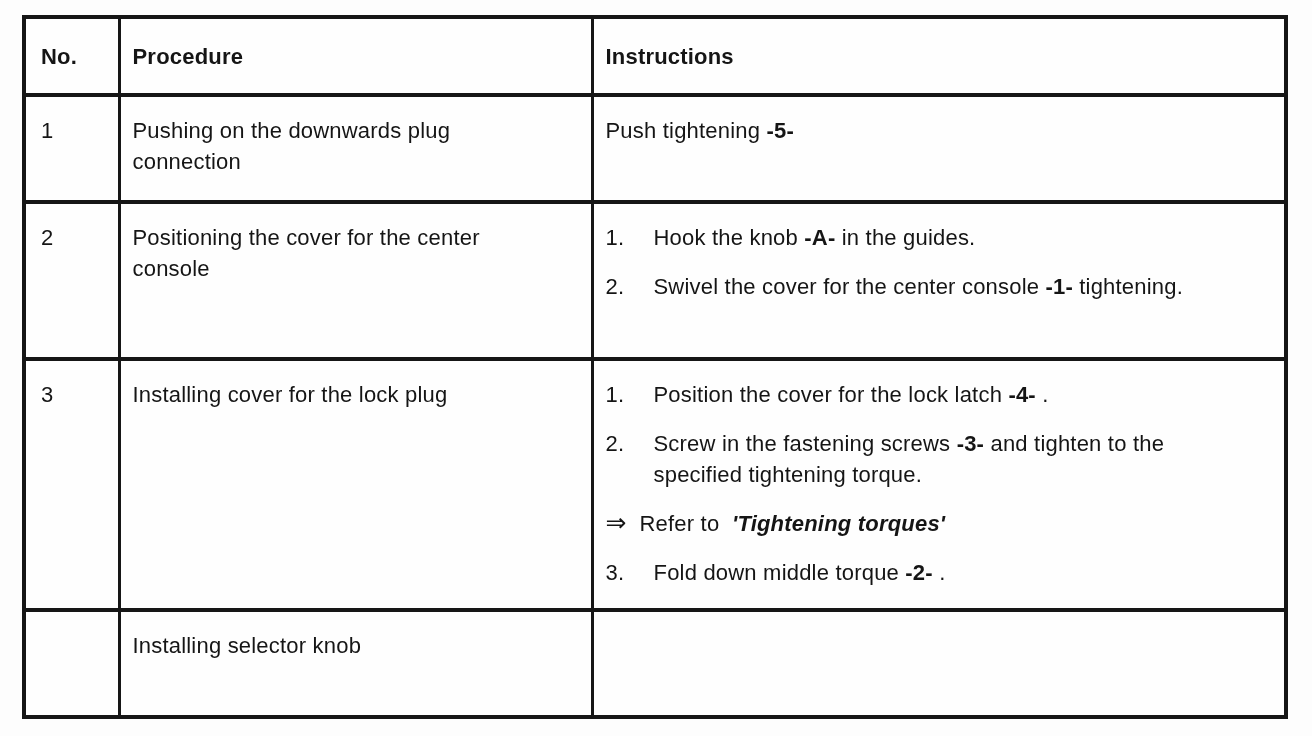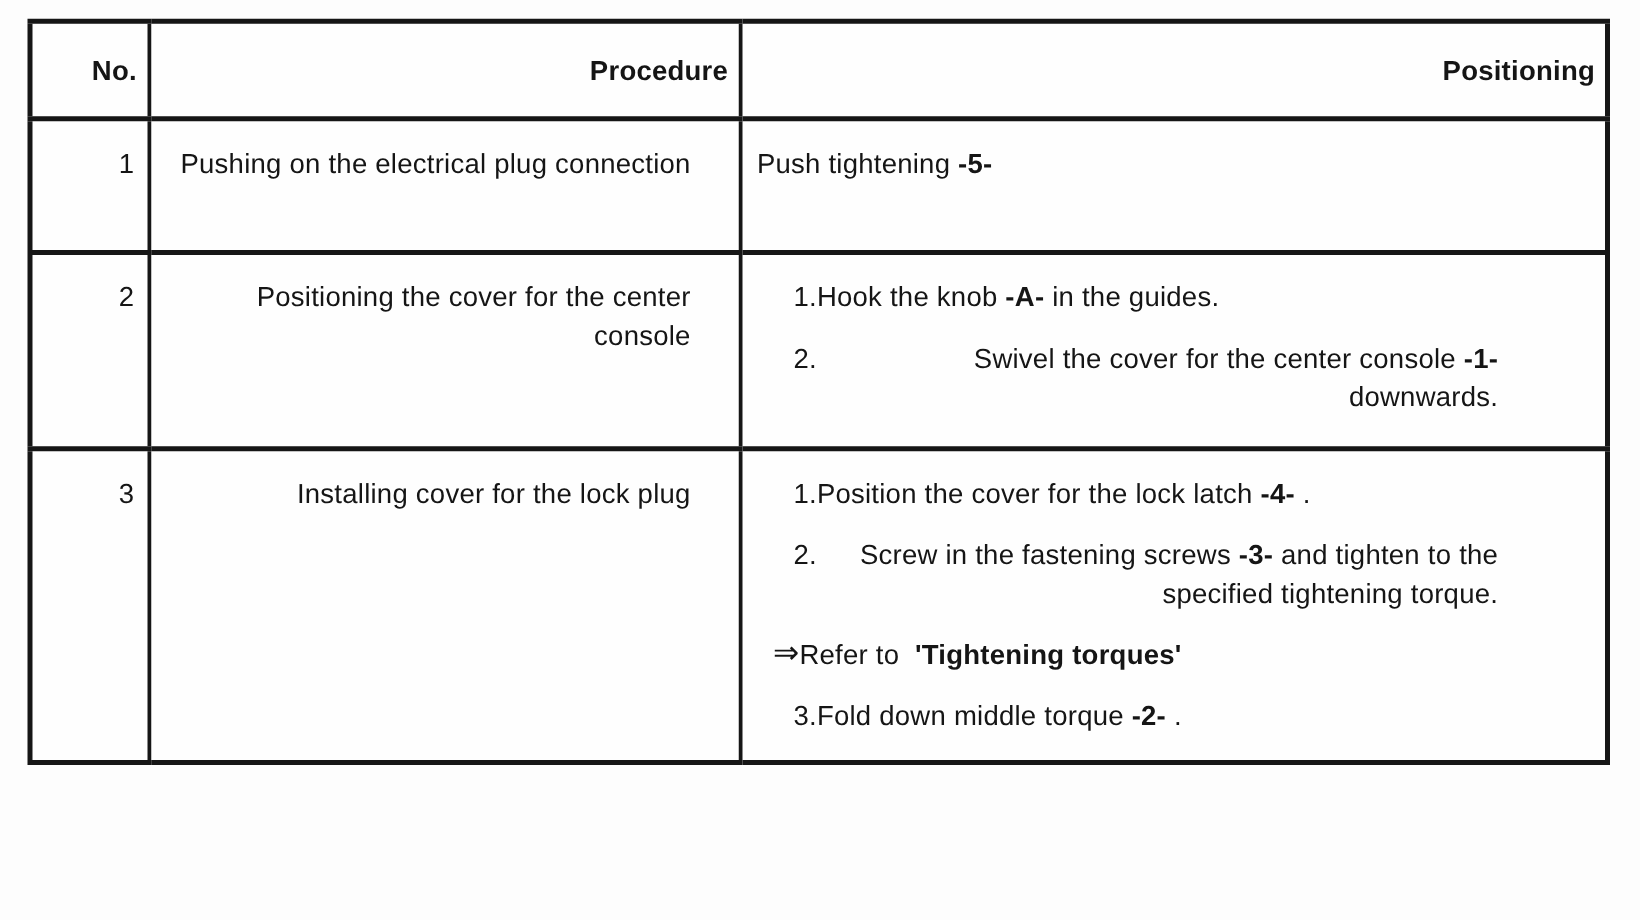--- a/index.html
+++ b/index.html
@@ -24,21 +24,21 @@
     border-collapse: collapse;
     table-layout: fixed;
     background: #fefefe;
     border: 4px solid #161616;
   }
   .proc-table th, .proc-table td {
     border: 3px solid #161616;
     border-top-width: 4px;
     border-bottom-width: 4px;
     vertical-align: top;
-    text-align: right;
+    text-align: left;
     font-size: 22px;
     letter-spacing: 0.2px;
     line-height: 31px;
     font-weight: normal;
   }
   .proc-table thead tr { height: 78px; }
   .proc-table tbody tr:nth-child(1) { height: 107px; }
   .proc-table tbody tr:nth-child(2) { height: 157px; }
   .proc-table tbody tr:nth-child(3) { height: 251px; }
   .proc-table tbody tr:nth-child(4) { height: 107px; }
@@ -65,64 +65,64 @@
     width: 48px;
   }
   .marker.arrow {
     flex: 0 0 34px;
     width: 34px;
     font-size: 25px;
     line-height: 29px;
   }
   .itext { max-width: 545px; }
   .seg.b { font-weight: bold; }
-  .seg.i { }
+  .seg.i { font-style: italic; }
 </style>
 </head>
 <body>
 
 <div class="page">
   <table class="proc-table">
     <colgroup>
       <col style="width:95px">
       <col style="width:473px">
       <col style="width:694px">
     </colgroup>
     <thead>
       <tr>
         <th class="col-no">No.</th>
         <th>Procedure</th>
-        <th>Positioning</th>
+        <th>Instructions</th>
       </tr>
     </thead>
     <tbody id="table-body">
         <tr class="row">
           <td class="cell-no">1</td>
           <td class="cell-proc">
-            <div class="proc-text">Pushing on the electrical plug connection</div>
+            <div class="proc-text">Pushing on the downwards plug connection</div>
           </td>
           <td class="cell-instr">
             <div class="item plain-item">
               <span class="itext"><span class="seg">Push tightening </span><span class="seg b">-5-</span></span>
             </div>
           </td>
         </tr>
         <tr class="row">
           <td class="cell-no">2</td>
           <td class="cell-proc">
             <div class="proc-text">Positioning the cover for the center console</div>
           </td>
           <td class="cell-instr">
             <div class="item">
               <span class="marker">1.</span>
               <span class="itext"><span class="seg">Hook the knob </span><span class="seg b">-A-</span><span class="seg"> in the guides.</span></span>
             </div>
             <div class="item">
               <span class="marker">2.</span>
-              <span class="itext"><span class="seg">Swivel the cover for the center console </span><span class="seg b">-1-</span><span class="seg"> downwards.</span></span>
+              <span class="itext"><span class="seg">Swivel the cover for the center console </span><span class="seg b">-1-</span><span class="seg"> tightening.</span></span>
             </div>
           </td>
         </tr>
         <tr class="row">
           <td class="cell-no">3</td>
           <td class="cell-proc">
             <div class="proc-text">Installing cover for the lock plug</div>
           </td>
           <td class="cell-instr">
             <div class="item">
@@ -136,15 +136,22 @@
             <div class="item arrow-item">
               <span class="marker arrow">⇒</span>
               <span class="itext"><span class="seg">Refer to &nbsp;</span><span class="seg b i">'Tightening torques'</span></span>
             </div>
             <div class="item">
               <span class="marker">3.</span>
               <span class="itext"><span class="seg">Fold down middle torque </span><span class="seg b">-2-</span><span class="seg"> .</span></span>
             </div>
           </td>
         </tr>
+        <tr class="row">
+          <td class="cell-no"></td>
+          <td class="cell-proc">
+            <div class="proc-text">Installing selector knob</div>
+          </td>
+          <td class="cell-instr"></td>
+        </tr>
       </tbody>
   </table>
 </div>
 
 </body></html>

